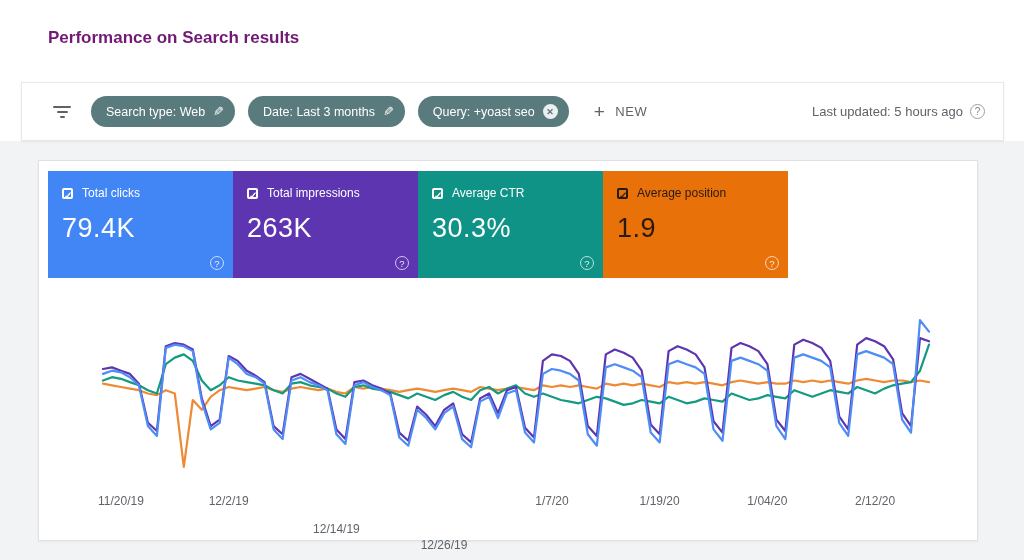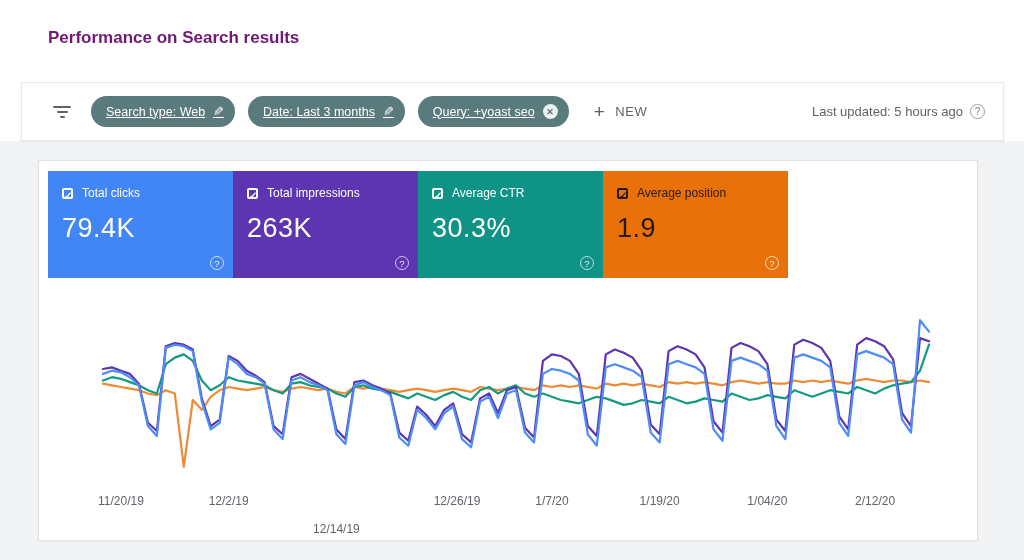--- a/index.html
+++ b/index.html
@@ -26,21 +26,21 @@
     display: flex; align-items: center; padding: 0 18px; gap: 13px; z-index: 3;
   }
   .funnel-icon { width: 20px; margin: 0 6px 0 12px; cursor: pointer; }
   .funnel-icon i { display: block; height: 2px; background: #5f6368; border-radius: 1px; margin: 3px auto; }
   .funnel-icon i:nth-child(1) { width: 18px; }
   .funnel-icon i:nth-child(2) { width: 11px; }
   .funnel-icon i:nth-child(3) { width: 5px; }
   .chip {
     display: inline-flex; align-items: center; gap: 8px;
     background: #5a7b7d; color: #fff; height: 31px; border-radius: 16px;
-    padding: 0 11px 0 15px; font-size: 12.5px; cursor: pointer; white-space: nowrap; text-decoration: underline;
+    padding: 0 11px 0 15px; font-size: 12.5px; cursor: pointer; white-space: nowrap;
   }
   .chip .edit-glyph { font-size: 13px; color: #fff; transform: scaleX(-1); }
   .chip .close-glyph {
     width: 15px; height: 15px; border-radius: 50%; background: rgba(255,255,255,.88);
     color: #54767a; font-size: 9px; font-weight: bold;
     display: inline-flex; align-items: center; justify-content: center;
   }
   .new-btn {
     display: inline-flex; align-items: center; gap: 10px; margin-left: 12px;
     color: #5f6368; font-size: 13px; letter-spacing: .6px; cursor: pointer;
@@ -165,19 +165,19 @@
       <polyline points="2.0,77.7 11.0,79.3 20.0,81.0 28.9,82.6 37.9,84.2 46.9,87.5 55.9,89.1 64.8,84.2 73.8,87.5 82.8,160.8 91.8,94.0 100.8,103.8 109.7,90.8 118.7,84.2 127.7,81.0 136.7,82.6 145.7,84.2 154.6,82.6 163.6,81.0 172.6,84.2 181.6,85.9 190.5,82.6 199.5,81.0 208.5,82.6 217.5,84.2 226.5,82.6 235.4,85.9 244.4,87.5 253.4,81.0 262.4,82.6 271.3,81.0 280.3,82.6 289.3,84.2 298.3,85.9 307.3,84.2 316.2,82.6 325.2,84.2 334.2,85.9 343.2,84.2 352.2,82.6 361.1,84.2 370.1,85.9 379.1,81.0 388.1,82.6 397.0,84.2 406.0,82.6 415.0,81.0 424.0,82.6 433.0,84.2 441.9,79.3 450.9,81.0 459.9,79.3 468.9,81.0 477.8,79.3 486.8,81.0 495.8,82.6 504.8,77.7 513.8,79.3 522.7,77.7 531.7,79.3 540.7,77.7 549.7,79.3 558.7,81.0 567.6,76.1 576.6,77.7 585.6,76.1 594.6,77.7 603.5,76.1 612.5,77.7 621.5,79.3 630.5,76.1 639.5,74.5 648.4,76.1 657.4,77.7 666.4,76.1 675.4,77.7 684.3,77.7 693.3,74.5 702.3,76.1 711.3,74.5 720.3,76.1 729.2,74.5 738.2,76.1 747.2,77.7 756.2,74.5 765.2,72.8 774.1,74.5 783.1,76.1 792.1,74.5 801.1,74.5 810.0,76.1 819.0,74.5 828.0,76.1" fill="none" stroke="#ed8b35" stroke-width="2.2" stroke-linejoin="round" stroke-linecap="round"></polyline>
       <polyline points="2.0,74.5 11.0,71.2 20.0,72.8 28.9,76.1 37.9,79.3 46.9,84.2 55.9,87.5 64.8,58.2 73.8,51.6 82.8,48.4 91.8,54.9 100.8,74.5 109.7,84.2 118.7,79.3 127.7,71.2 136.7,74.5 145.7,76.1 154.6,77.7 163.6,79.3 172.6,84.2 181.6,87.5 190.5,77.7 199.5,76.1 208.5,79.3 217.5,81.0 226.5,82.6 235.4,87.5 244.4,90.8 253.4,81.0 262.4,79.3 271.3,82.6 280.3,84.2 289.3,85.9 298.3,89.1 307.3,92.4 316.2,87.5 325.2,90.8 334.2,94.0 343.2,89.1 352.2,85.9 361.1,90.8 370.1,94.0 379.1,84.2 388.1,81.0 397.0,87.5 406.0,82.6 415.0,79.3 424.0,87.5 433.0,90.8 441.9,87.5 450.9,90.8 459.9,94.0 468.9,95.6 477.8,97.3 486.8,94.0 495.8,90.8 504.8,92.4 513.8,95.6 522.7,98.9 531.7,97.3 540.7,94.0 549.7,95.6 558.7,97.3 567.6,90.8 576.6,94.0 585.6,97.3 594.6,95.6 603.5,92.4 612.5,94.0 621.5,95.6 630.5,87.5 639.5,90.8 648.4,94.0 657.4,92.4 666.4,89.1 675.4,90.8 684.3,92.4 693.3,84.2 702.3,87.5 711.3,90.8 720.3,87.5 729.2,84.2 738.2,85.9 747.2,87.5 756.2,81.0 765.2,84.2 774.1,87.5 783.1,82.6 792.1,79.3 801.1,77.7 810.0,76.1 819.0,64.7 828.0,38.6" fill="none" stroke="#149a80" stroke-width="2.2" stroke-linejoin="round" stroke-linecap="round"></polyline>
       <polyline points="2.0,63.0 11.0,61.4 20.0,64.7 28.9,67.9 37.9,77.7 46.9,116.8 55.9,125.0 64.8,40.2 73.8,37.0 82.8,38.6 91.8,43.5 100.8,92.4 109.7,120.1 118.7,113.6 127.7,50.0 136.7,54.9 145.7,64.7 154.6,69.6 163.6,76.1 172.6,120.1 181.6,128.3 190.5,71.2 199.5,67.9 208.5,72.8 217.5,77.7 226.5,82.6 235.4,123.4 244.4,133.1 253.4,76.1 262.4,74.5 271.3,79.3 280.3,82.6 289.3,87.5 298.3,126.6 307.3,134.8 316.2,100.5 325.2,108.7 334.2,120.1 343.2,103.8 352.2,97.3 361.1,128.3 370.1,136.4 379.1,92.4 388.1,87.5 397.0,107.1 406.0,84.2 415.0,81.0 424.0,121.7 433.0,131.5 441.9,54.9 450.9,48.4 459.9,50.0 468.9,54.9 477.8,67.9 486.8,120.1 495.8,129.9 504.8,48.4 513.8,43.5 522.7,46.8 531.7,51.6 540.7,64.7 549.7,118.5 558.7,128.3 567.6,45.1 576.6,40.2 585.6,43.5 594.6,48.4 603.5,61.4 612.5,115.2 621.5,126.6 630.5,41.9 639.5,37.0 648.4,40.2 657.4,45.1 666.4,58.2 675.4,113.6 684.3,125.0 693.3,38.6 702.3,33.7 711.3,37.0 720.3,41.9 729.2,54.9 738.2,110.3 747.2,123.4 756.2,38.6 765.2,32.1 774.1,35.3 783.1,40.2 792.1,53.3 801.1,107.1 810.0,120.1 819.0,32.1 828.0,35.3" fill="none" stroke="#5e35b1" stroke-width="2.2" stroke-linejoin="round" stroke-linecap="round"></polyline>
       <polyline points="2.0,67.9 11.0,64.7 20.0,66.3 28.9,71.2 37.9,79.3 46.9,120.1 55.9,129.9 64.8,41.9 73.8,38.6 82.8,40.2 91.8,45.1 100.8,95.6 109.7,123.4 118.7,116.8 127.7,51.6 136.7,58.2 145.7,67.9 154.6,71.2 163.6,77.7 172.6,123.4 181.6,133.1 190.5,74.5 199.5,71.2 208.5,76.1 217.5,79.3 226.5,84.2 235.4,128.3 244.4,138.0 253.4,79.3 262.4,76.1 271.3,81.0 280.3,84.2 289.3,89.1 298.3,131.5 307.3,139.7 316.2,103.8 325.2,112.0 334.2,123.4 343.2,107.1 352.2,100.5 361.1,133.1 370.1,141.3 379.1,95.6 388.1,90.8 397.0,112.0 406.0,87.5 415.0,84.2 424.0,126.6 433.0,136.4 441.9,67.9 450.9,63.0 459.9,64.7 468.9,67.9 477.8,74.5 486.8,128.3 495.8,139.7 504.8,61.4 513.8,58.2 522.7,61.4 531.7,64.7 540.7,71.2 549.7,126.6 558.7,136.4 567.6,58.2 576.6,54.9 585.6,58.2 594.6,61.4 603.5,67.9 612.5,123.4 621.5,134.8 630.5,54.9 639.5,51.6 648.4,54.9 657.4,58.2 666.4,64.7 675.4,120.1 684.3,133.1 693.3,51.6 702.3,48.4 711.3,51.6 720.3,54.9 729.2,61.4 738.2,116.8 747.2,129.9 756.2,48.4 765.2,45.1 774.1,48.4 783.1,51.6 792.1,58.2 801.1,113.6 810.0,126.6 819.0,14.2 828.0,25.6" fill="none" stroke="#4e8df5" stroke-width="2.2" stroke-linejoin="round" stroke-linecap="round"></polyline>
     </svg>
 
   <div id="x-axis" class="x-axis">
       <div class="x-label" style="left: 19.9565px;">11/20/19</div>
       <div class="x-label" style="left: 127.696px;">12/2/19</div>
       <div class="x-label" style="left: 235.435px; margin-top: 28px;">12/14/19</div>
-      <div class="x-label" style="left: 356px;">12/26/19</div>
+      <div class="x-label" style="left: 343px; margin-top: 44px;">12/26/19</div>
       <div class="x-label" style="left: 450.913px;">1/7/20</div>
       <div class="x-label" style="left: 558.652px;">1/19/20</div>
       <div class="x-label" style="left: 666.391px;">1/04/20</div>
       <div class="x-label" style="left: 774.13px;">2/12/20</div>
     </div>
 </div>
 
 </body></html>

